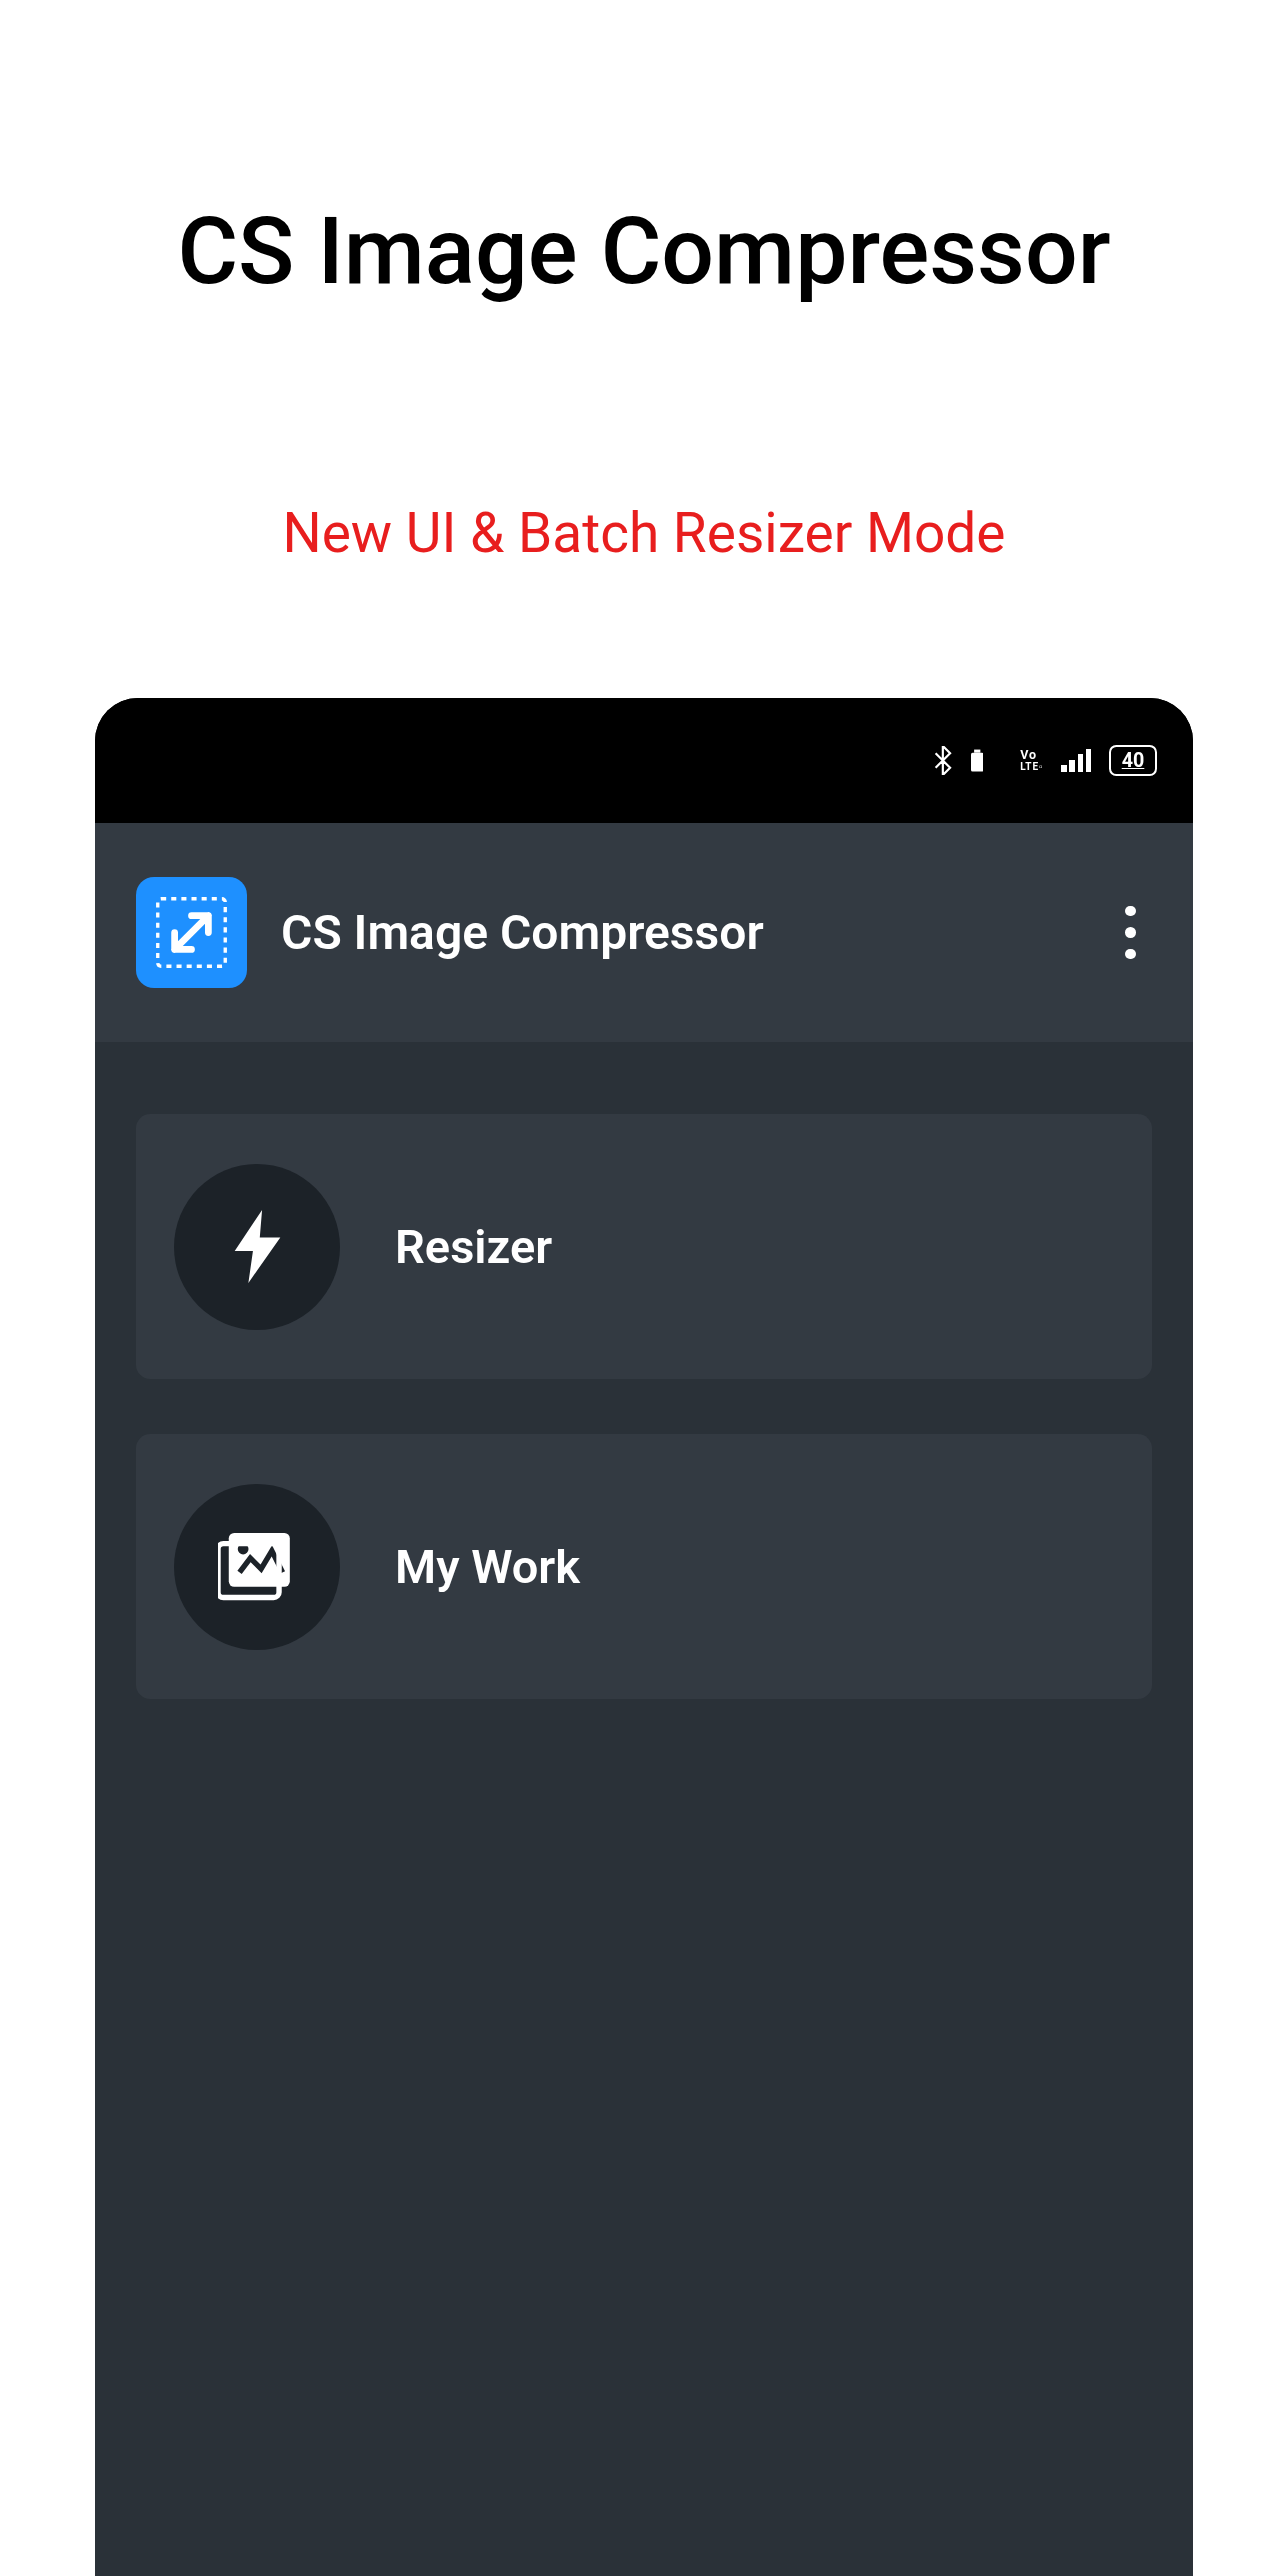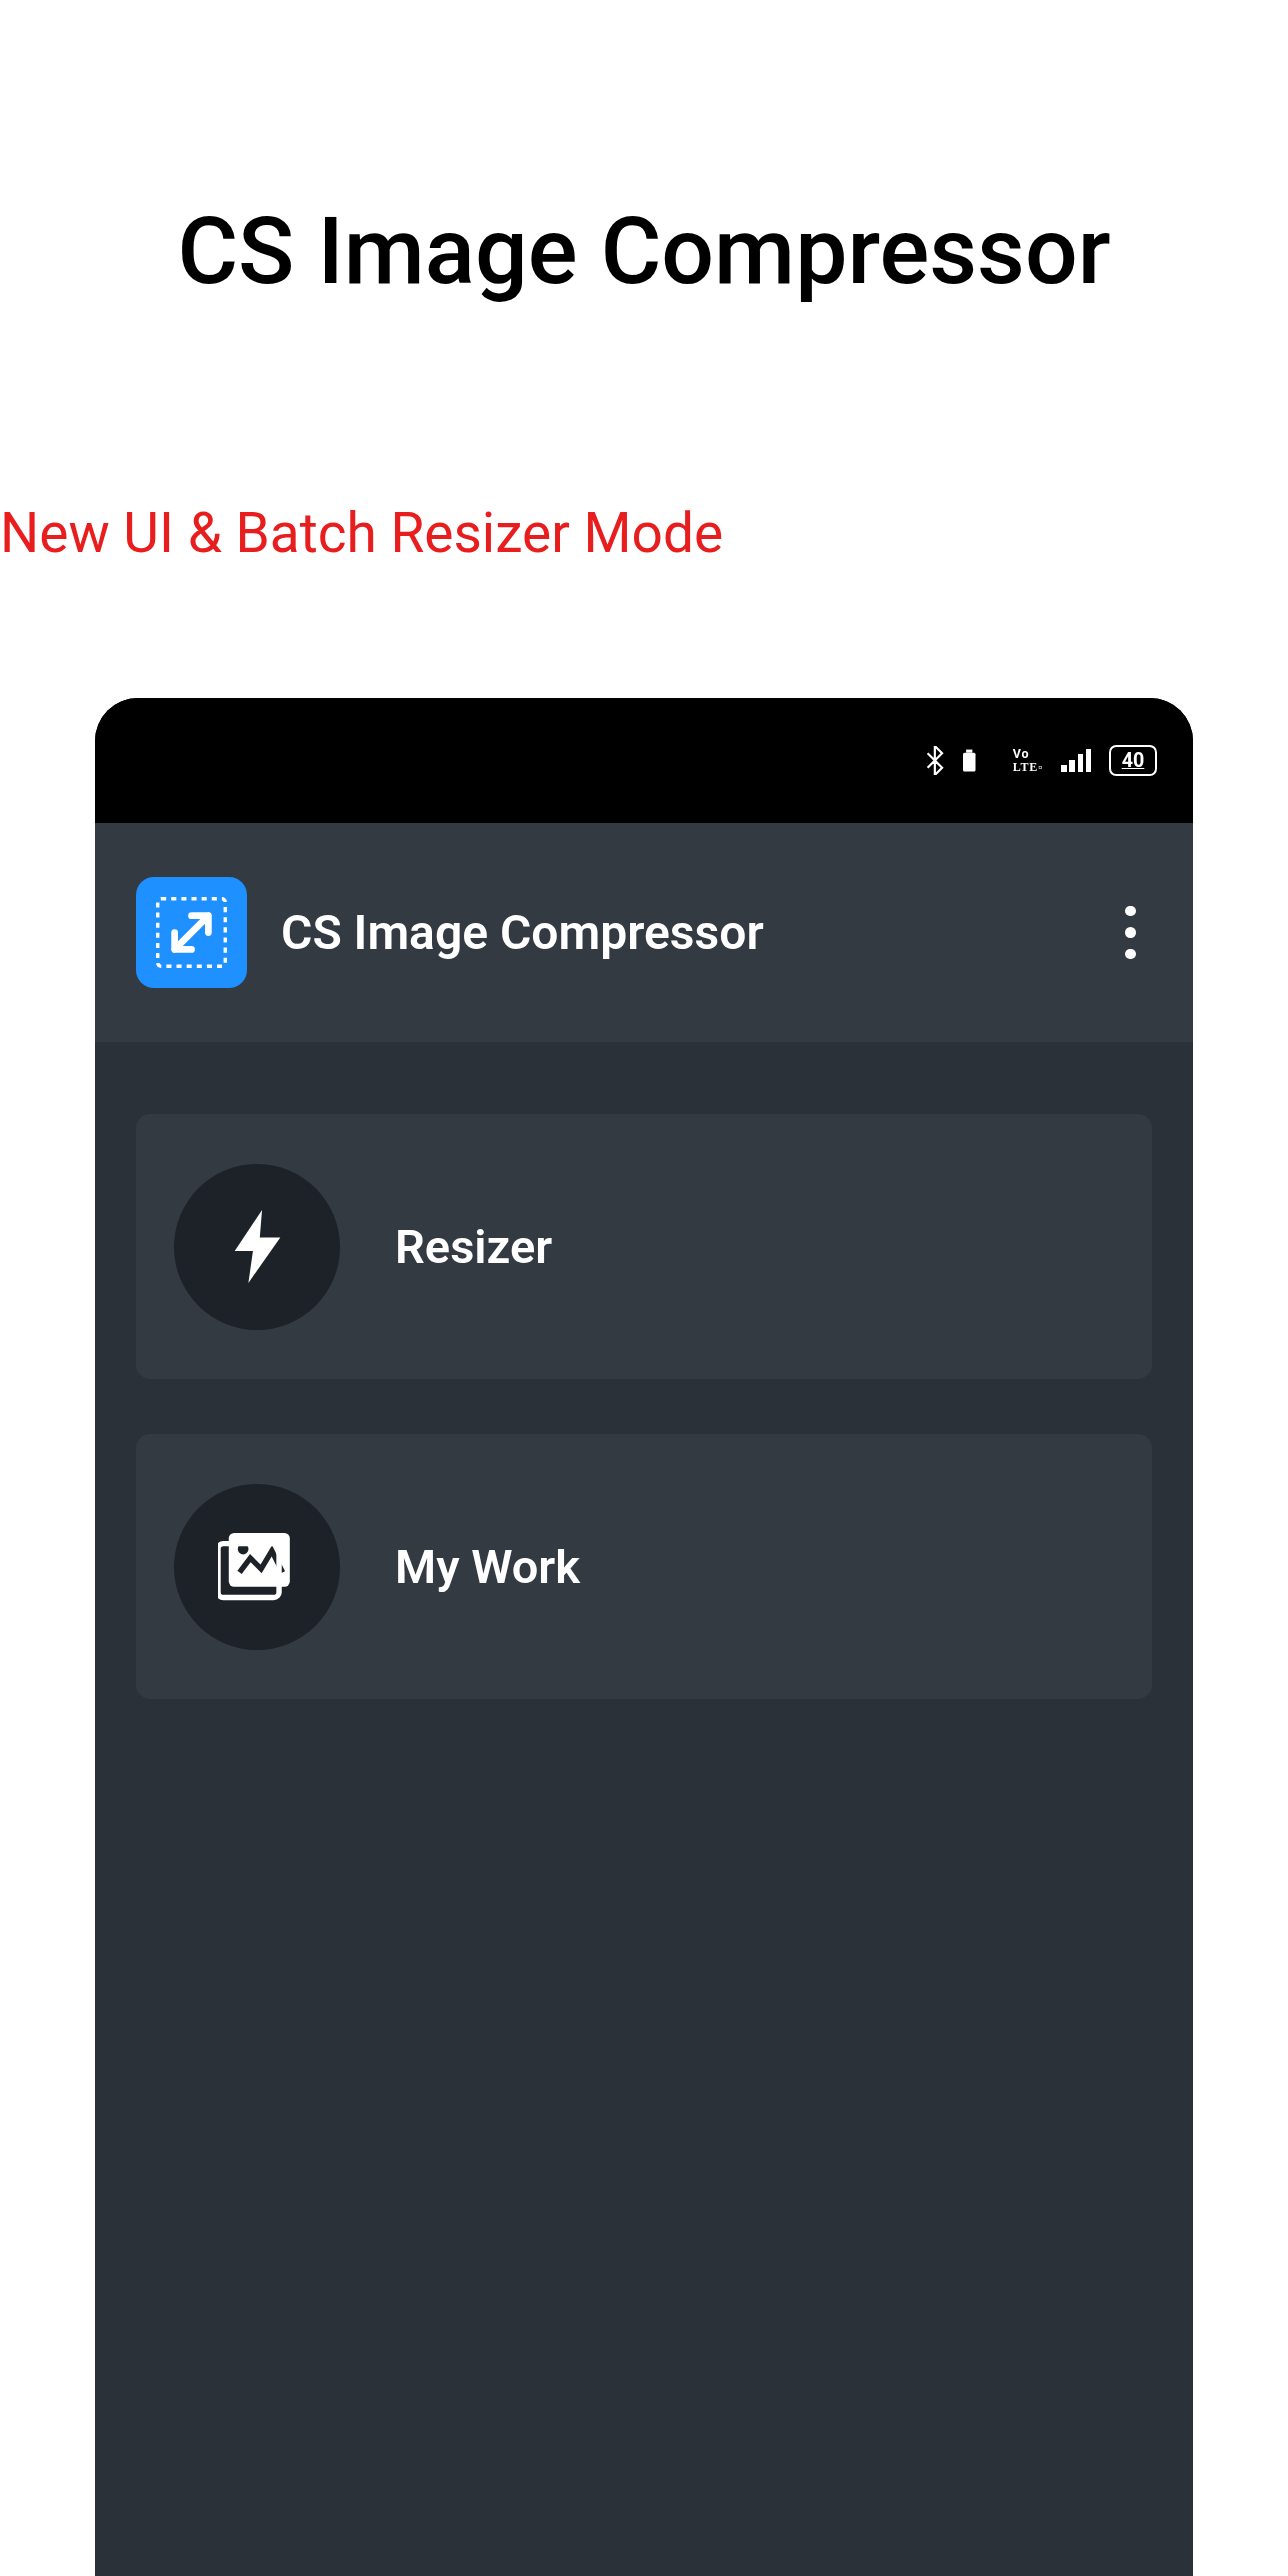--- a/index.html
+++ b/index.html
@@ -24,21 +24,21 @@
       position: absolute;
       top: 197px;
       left: 0;
       right: 0;
     }
     
     .promo-subtitle {
       font-size: 55px;
       font-weight: 400;
       color: #e81e1e;
-      text-align: left;
+      text-align: center;
       position: absolute;
       top: 501px;
       left: 0;
       right: 0;
     }
     
     .phone-frame {
       position: absolute;
       top: 698px;
       left: 95px;
@@ -194,21 +194,21 @@
     </span>
     <span class="status-icon">
       <svg width="12.5" height="25" viewBox="0 0 8 14" fill="#ffffff">
         <rect x="0" y="2" width="8" height="12" rx="1"></rect>
         <rect x="2" y="0" width="4" height="2"></rect>
       </svg>
     </span>
     <span class="status-icon volte-label">
       <span style="display:flex;flex-direction:column;line-height:1;">
         <span style="font-size:12.5px;">Vo</span>
-        <span style="font-size:12px;font-family:Liberation Serif, serif;">LTE▫</span>
+        <span style="font-size:10px;">LTE▫</span>
       </span>
     </span>
     <span class="status-icon">
       <span class="signal-bars">
         <span class="signal-bar" style="height:7.2px;"></span>
         <span class="signal-bar" style="height:12.5px;"></span>
         <span class="signal-bar" style="height:18px;"></span>
         <span class="signal-bar" style="height:23px;"></span>
       </span>
     </span>

